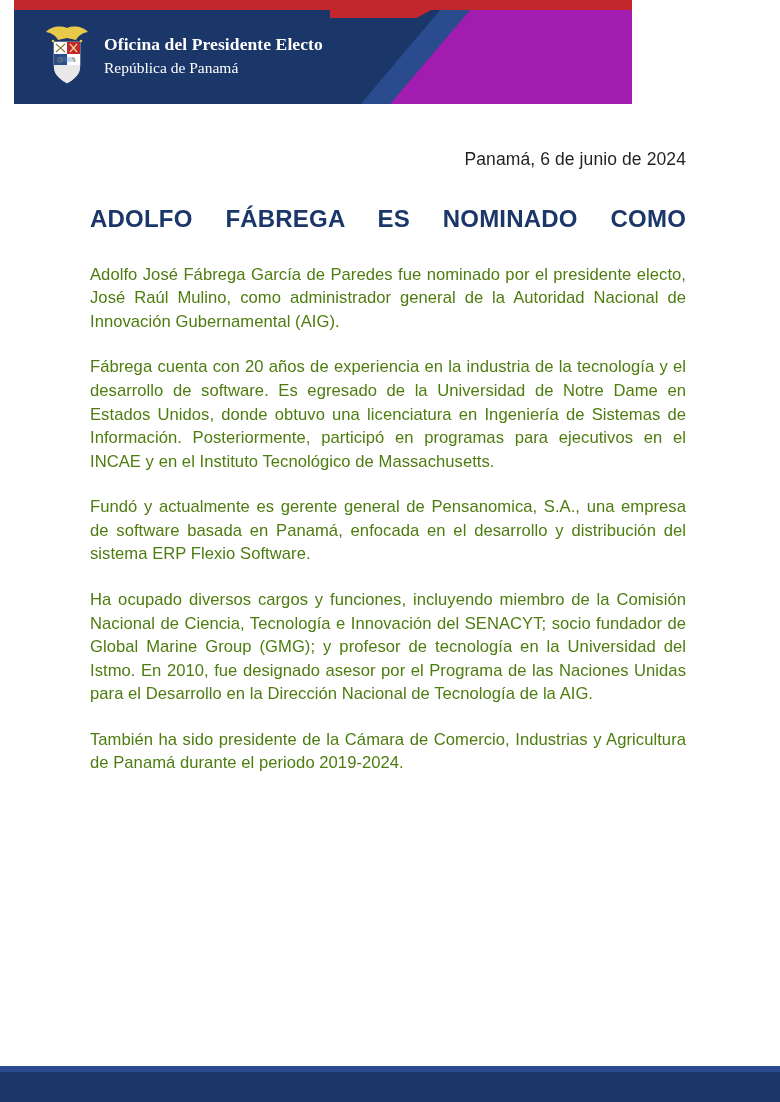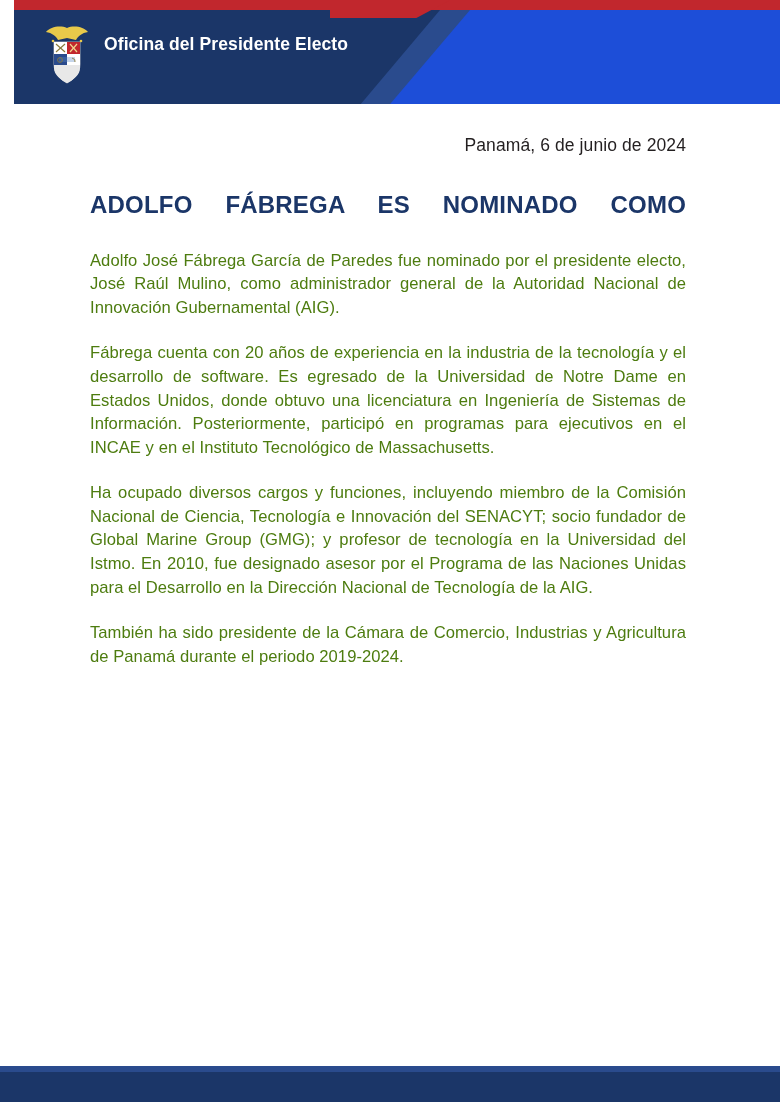--- a/index.html
+++ b/index.html
@@ -12,24 +12,25 @@
     height: 1102px;
     position: relative;
     font-family: "Liberation Sans", sans-serif;
     color: #231f20;
     overflow: hidden;
   }
 
   
   .header {
     position: relative;
-    width: 780px;
+    width: 632px;
     height: 104px;
     overflow: hidden;
-    background: #1d4ed8;
+    background: #a21caf;
+    font-family: Liberation Serif, serif;
   }
   
   .header-red-strip {
     position: absolute;
     top: 0;
     left: 0;
     width: 780px;
     height: 10px;
     background: #c1272d;
   }
@@ -110,21 +111,21 @@
     position: absolute;
     top: 104px;
     left: 0;
     width: 780px;
     height: 958px;
     background: #ffffff;
   }
   .content {
     position: absolute;
     left: 90px;
-    top: 31px;
+    top: 45px;
     width: 596px;
   }
   .dateline {
     text-align: right;
     font-size: 17.5px;
     color: #231f20;
     margin-bottom: 32px;
     letter-spacing: 0.1px;
   }
   .doc-title {
@@ -220,34 +221,36 @@
 
     <line x1="26" y1="28" x2="33" y2="20" stroke="#f0d890" stroke-width="1.2"></line>
     <line x1="26" y1="20" x2="33" y2="28" stroke="#f0d890" stroke-width="1.2"></line>
 
     <circle cx="16" cy="36" r="2.4" fill="none" stroke="#8a7a3a" stroke-width="0.9"></circle>
     <path d="M28 34 q4 1 3 4" fill="none" stroke="#8a7a3a" stroke-width="0.9"></path>
   </svg>
 
   <div class="header-text">
     <div class="header-title">Oficina del Presidente Electo</div>
+    <div class="header-subtitle">República de Panamá</div>
   </div>
 </div>
 
 <div class="page-body">
   <div class="content">
 
     <div class="dateline">Panamá, 6 de junio de 2024</div>
 
     <div class="doc-title">
       <div class="line1">ADOLFO FÁBREGA ES NOMINADO COMO</div>
     </div>
 
     <p class="para">Adolfo José Fábrega García de Paredes fue nominado por el presidente electo, José Raúl Mulino, como administrador general de la Autoridad Nacional de Innovación Gubernamental (AIG).</p>
     <p class="para">Fábrega cuenta con 20 años de experiencia en la industria de la tecnología y el desarrollo de software. Es egresado de la Universidad de Notre Dame en Estados Unidos, donde obtuvo una licenciatura en Ingeniería de Sistemas de Información. Posteriormente, participó en programas para ejecutivos en el INCAE y en el Instituto Tecnológico de Massachusetts.</p>
+    <p class="para">Fundó y actualmente es gerente general de Pensanomica, S.A., una empresa de software basada en Panamá, enfocada en el desarrollo y distribución del sistema ERP Flexio Software.</p>
     <p class="para">Ha ocupado diversos cargos y funciones, incluyendo miembro de la Comisión Nacional de Ciencia, Tecnología e Innovación del SENACYT; socio fundador de Global Marine Group (GMG); y profesor de tecnología en la Universidad del Istmo. En 2010, fue designado asesor por el Programa de las Naciones Unidas para el Desarrollo en la Dirección Nacional de Tecnología de la AIG.</p>
     <p class="para">También ha sido presidente de la Cámara de Comercio, Industrias y Agricultura de Panamá durante el periodo 2019-2024.</p>
 
   </div>
 </div>
 
 <div class="footer">
   <div class="footer-white"></div>
   <div class="footer-blue"></div>
   <div class="footer-navy"></div>

